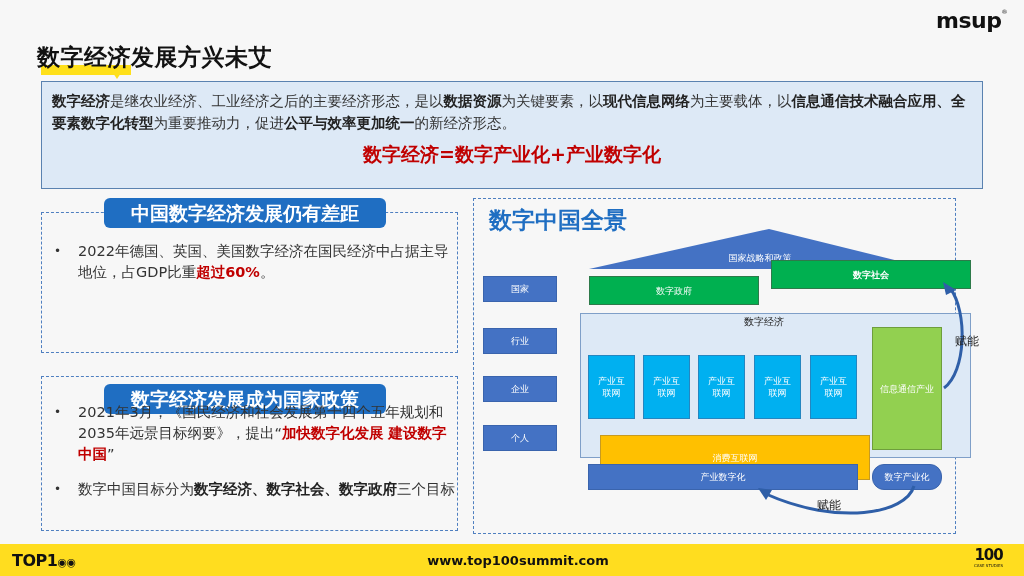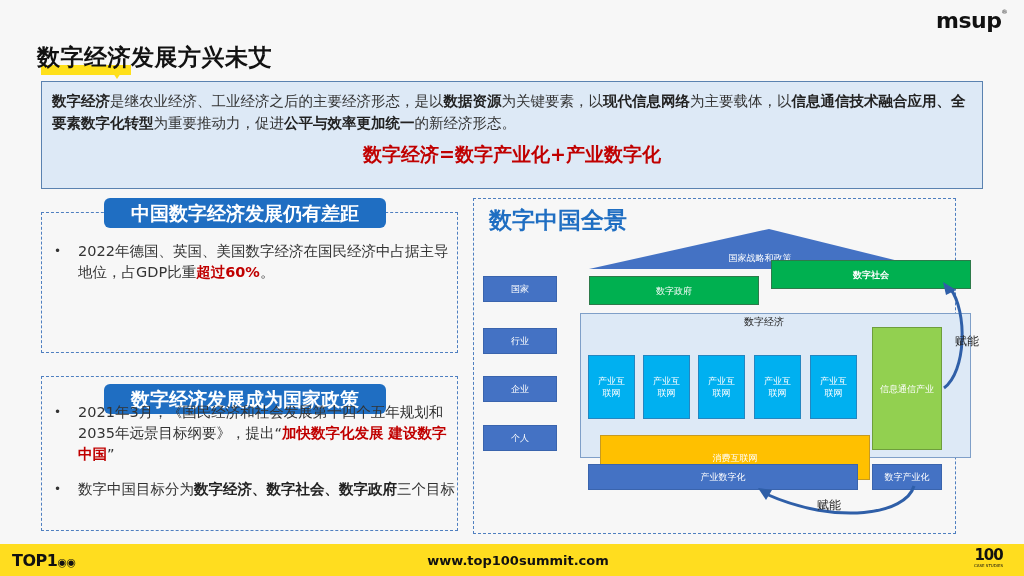--- a/index.html
+++ b/index.html
@@ -55,21 +55,21 @@
   .gov { left: 589px; top: 276px; width: 170px; height: 29px; }
   .soc { left: 771px; top: 260px; width: 200px; height: 29px; font-weight: bold; }
 
   .econ-frame { left: 580px; top: 313px; width: 391px; height: 145px; background: #dde9f6; border: 1px solid #7f9fc8; }
   .econ-label { left: 744px; top: 315px; font-size: 10px; color: #222; }
   .iix { top: 327px; width: 47px; height: 64px; }
   .consumer { left: 600px; top: 405px; width: 270px; height: 45px; margin-top: 30px; }
   .ict { left: 872px; top: 327px; width: 70px; height: 123px; }
 
   .ind-dig { left: 588px; top: 464px; width: 270px; height: 26px; }
-  .dig-ind { left: 872px; top: 464px; width: 70px; height: 26px; }
+  .dig-ind { left: 872px; top: 464px; width: 70px; height: 26px; border-radius: 12px; }
 
   .empower { font-size: 12px; color: #222; }
 
   
   .footer { left: 0; top: 544px; width: 1024px; height: 32px; background: #ffdd1f; }
   .top1 { left: 12px; top: 551px; font-size: 16px; font-weight: bold; color: #111; letter-spacing: -0.5px; }
   .url { left: 0; top: 553px; width: 1024px; text-align: center; font-size: 13px; color: #111; font-weight: bold; padding-left: 12px; }
   .logo100 { left: 974px; top: 548px; text-align: center; color: #111; }
   .logo100 .n { font-size: 15px; font-weight: bold; line-height: 15px; letter-spacing: -1px; }
   .logo100 .s { font-size: 4px; line-height: 5px; }

